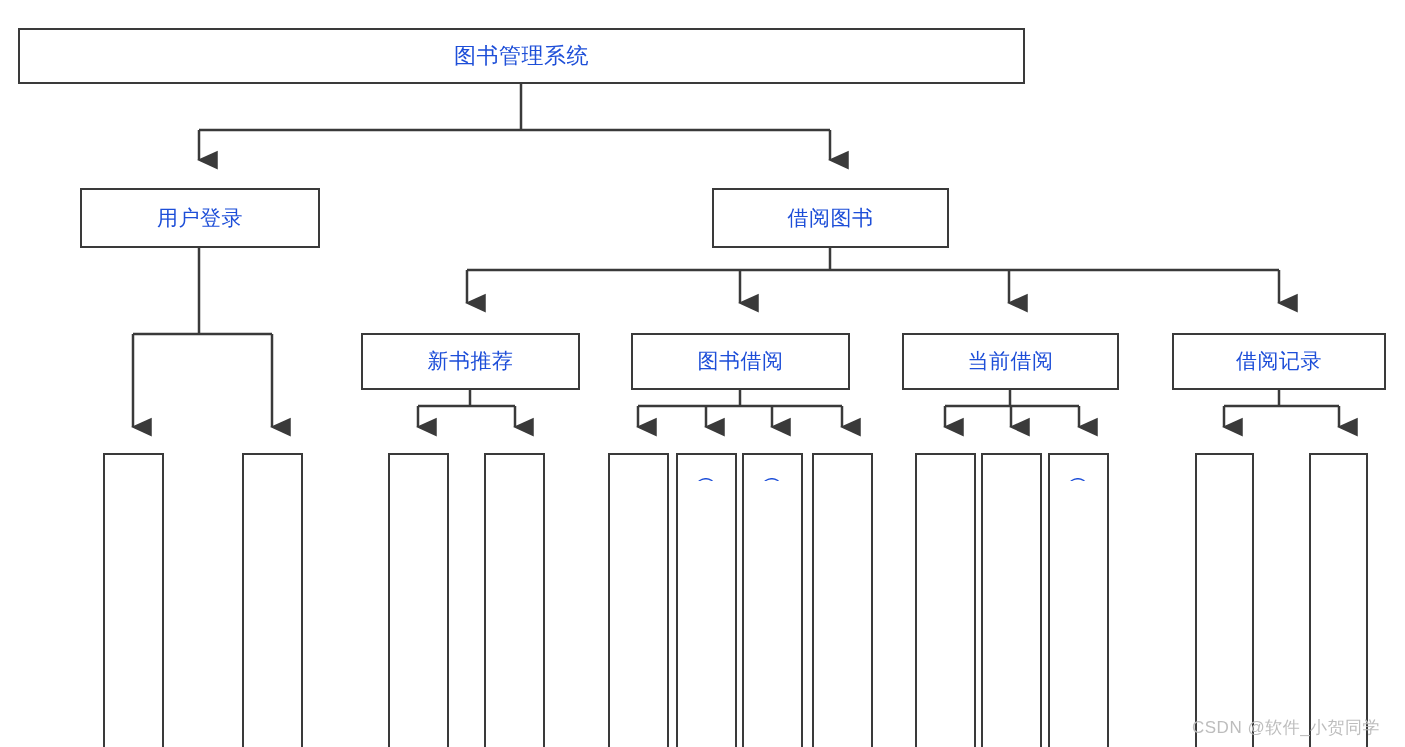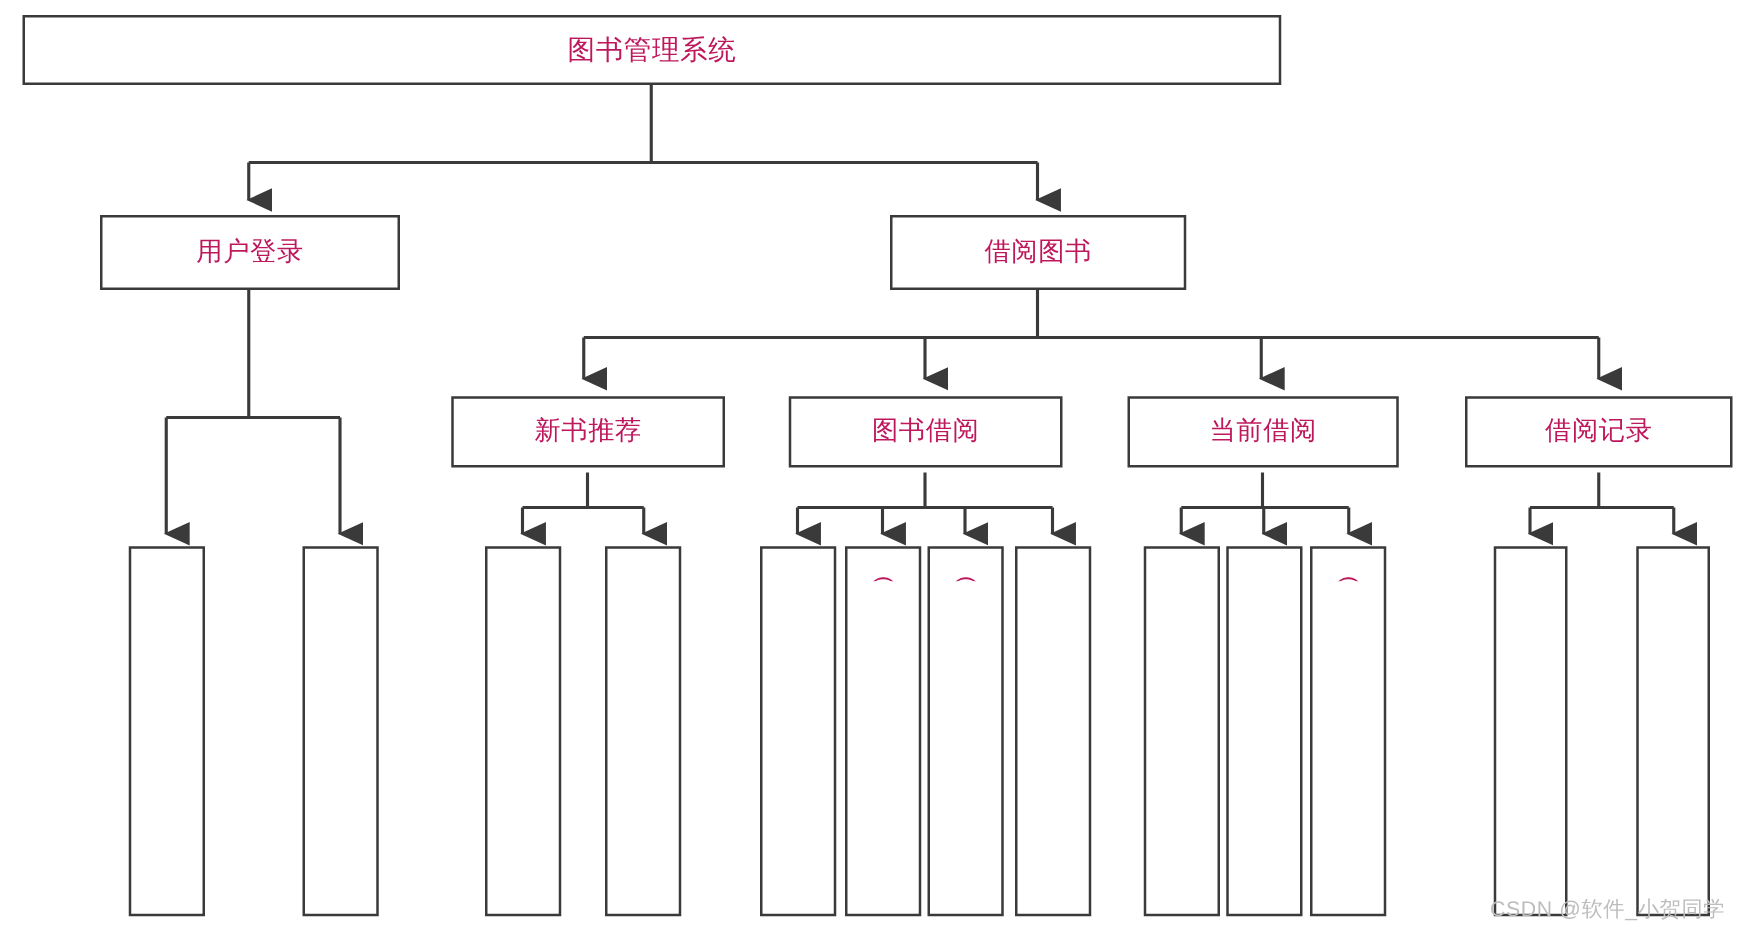--- a/index.html
+++ b/index.html
@@ -25,21 +25,22 @@
     height: 747px;
   }
   .node {
     position: absolute;
     box-sizing: border-box;
     background: #ffffff;
     border: 2.5px solid #3a3a3a;
     display: flex;
     align-items: center;
     justify-content: center;
-    color: #be185d;
+    color: #1d4ed8;
+    margin-top: 16px;
   }
   .node .lbl {
     display: block;
     text-align: center;
     line-height: 1.08;
   }
   
   .node.horiz .lbl {
     font-size: 21px;
     letter-spacing: 0.5px;

